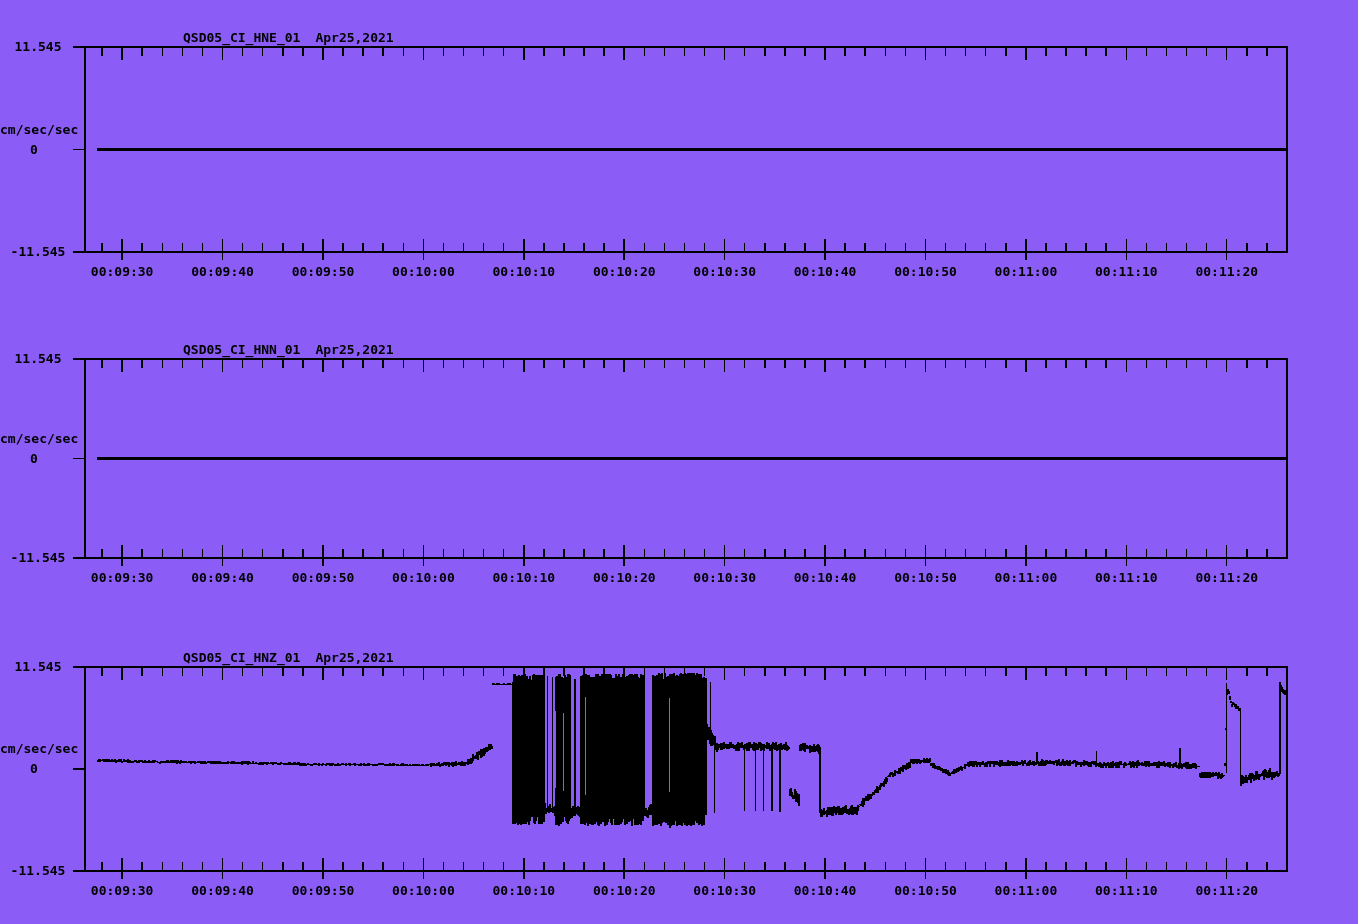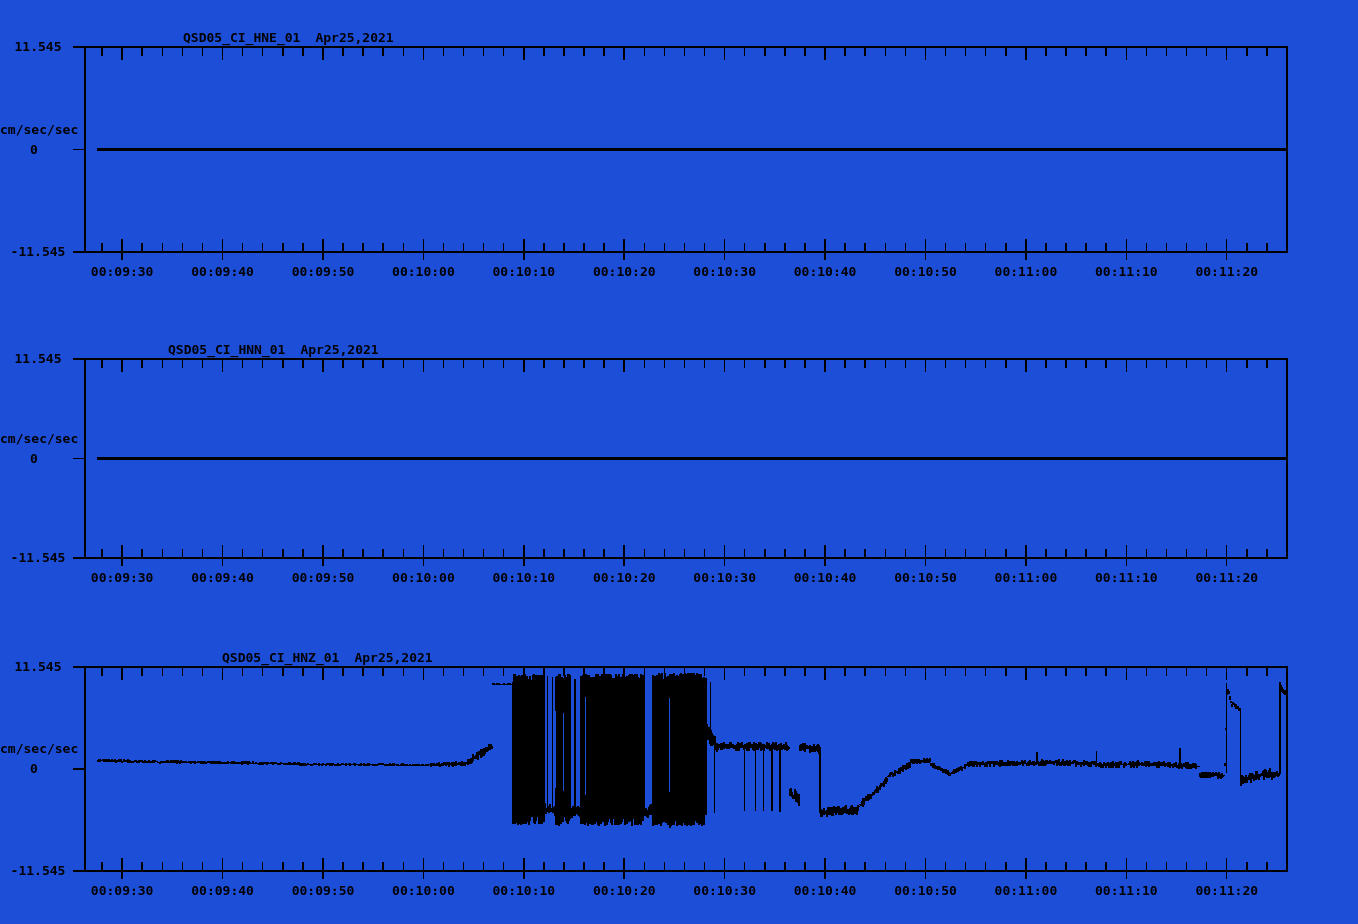--- a/index.html
+++ b/index.html
@@ -1,16 +1,16 @@
 <!DOCTYPE html>
 <html><head>
 <meta charset="utf-8">
 <style>
   html,body{margin:0;padding:0;background:#ffffff;}
-  #figure{position:relative;width:1358px;height:924px;background:#1d4ed8;overflow:hidden;
+  #figure{position:relative;width:1358px;height:924px;background:#8b5cf6;overflow:hidden;
           font-family:"DejaVu Sans Mono","Liberation Mono",monospace;}
   #wave-svg{position:absolute;left:0;top:0;}
   .lbl{position:absolute;color:#000;font:bold 13px "DejaVu Sans Mono","Liberation Mono",monospace;
        line-height:14px;height:14px;white-space:pre;}
   .ralign{text-align:center;}
   .calign{text-align:center;}
   .datepart{margin-left:15px;}
 </style>
 </head>
 <body>
@@ -57,38 +57,38 @@
       <div class="lbl calign" style="left: 282.99px; width: 80px; top: 265px;">00:09:50</div>
       <div class="lbl calign" style="left: 383.408px; width: 80px; top: 265px;">00:10:00</div>
       <div class="lbl calign" style="left: 483.825px; width: 80px; top: 265px;">00:10:10</div>
       <div class="lbl calign" style="left: 584.243px; width: 80px; top: 265px;">00:10:20</div>
       <div class="lbl calign" style="left: 684.661px; width: 80px; top: 265px;">00:10:30</div>
       <div class="lbl calign" style="left: 785.079px; width: 80px; top: 265px;">00:10:40</div>
       <div class="lbl calign" style="left: 885.496px; width: 80px; top: 265px;">00:10:50</div>
       <div class="lbl calign" style="left: 985.914px; width: 80px; top: 265px;">00:11:00</div>
       <div class="lbl calign" style="left: 1086.33px; width: 80px; top: 265px;">00:11:10</div>
       <div class="lbl calign" style="left: 1186.75px; width: 80px; top: 265px;">00:11:20</div>
-      <div class="lbl" style="left: 168px; top: 343px; width: 420px;"><span>QSD05_CI_HNN_01</span><span class="datepart">Apr25,2021</span></div>
+      <div class="lbl" style="left: 183px; top: 343px; width: 420px;"><span>QSD05_CI_HNN_01</span><span class="datepart">Apr25,2021</span></div>
       <div class="lbl ralign" style="left: 0px; width: 76px; top: 352px;">11.545</div>
       <div class="lbl ralign" style="left: 0px; width: 76px; top: 431.5px;">cm/sec/sec</div>
       <div class="lbl ralign" style="left: 0px; width: 68px; top: 451.5px;">0</div>
       <div class="lbl ralign" style="left: 0px; width: 76px; top: 551px;">-11.545</div>
       <div class="lbl calign" style="left: 82.1546px; width: 80px; top: 571px;">00:09:30</div>
       <div class="lbl calign" style="left: 182.572px; width: 80px; top: 571px;">00:09:40</div>
       <div class="lbl calign" style="left: 282.99px; width: 80px; top: 571px;">00:09:50</div>
       <div class="lbl calign" style="left: 383.408px; width: 80px; top: 571px;">00:10:00</div>
       <div class="lbl calign" style="left: 483.825px; width: 80px; top: 571px;">00:10:10</div>
       <div class="lbl calign" style="left: 584.243px; width: 80px; top: 571px;">00:10:20</div>
       <div class="lbl calign" style="left: 684.661px; width: 80px; top: 571px;">00:10:30</div>
       <div class="lbl calign" style="left: 785.079px; width: 80px; top: 571px;">00:10:40</div>
       <div class="lbl calign" style="left: 885.496px; width: 80px; top: 571px;">00:10:50</div>
       <div class="lbl calign" style="left: 985.914px; width: 80px; top: 571px;">00:11:00</div>
       <div class="lbl calign" style="left: 1086.33px; width: 80px; top: 571px;">00:11:10</div>
       <div class="lbl calign" style="left: 1186.75px; width: 80px; top: 571px;">00:11:20</div>
-      <div class="lbl" style="left: 183px; top: 651px; width: 420px; margin-left: 39px;"><span>QSD05_CI_HNZ_01</span><span class="datepart">Apr25,2021</span></div>
+      <div class="lbl" style="left: 183px; top: 651px; width: 420px;"><span>QSD05_CI_HNZ_01</span><span class="datepart">Apr25,2021</span></div>
       <div class="lbl ralign" style="left: 0px; width: 76px; top: 660px;">11.545</div>
       <div class="lbl ralign" style="left: 0px; width: 76px; top: 742px;">cm/sec/sec</div>
       <div class="lbl ralign" style="left: 0px; width: 68px; top: 762px;">0</div>
       <div class="lbl ralign" style="left: 0px; width: 76px; top: 864px;">-11.545</div>
       <div class="lbl calign" style="left: 82.1546px; width: 80px; top: 884px;">00:09:30</div>
       <div class="lbl calign" style="left: 182.572px; width: 80px; top: 884px;">00:09:40</div>
       <div class="lbl calign" style="left: 282.99px; width: 80px; top: 884px;">00:09:50</div>
       <div class="lbl calign" style="left: 383.408px; width: 80px; top: 884px;">00:10:00</div>
       <div class="lbl calign" style="left: 483.825px; width: 80px; top: 884px;">00:10:10</div>
       <div class="lbl calign" style="left: 584.243px; width: 80px; top: 884px;">00:10:20</div>

